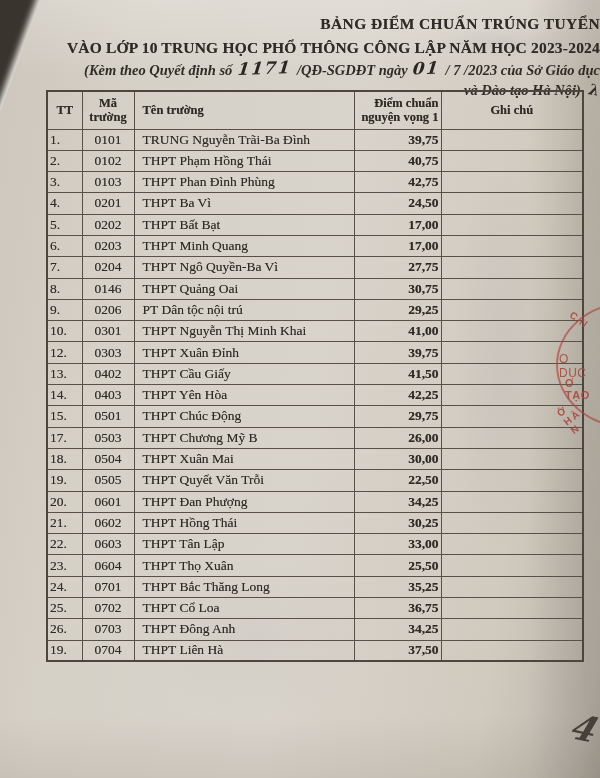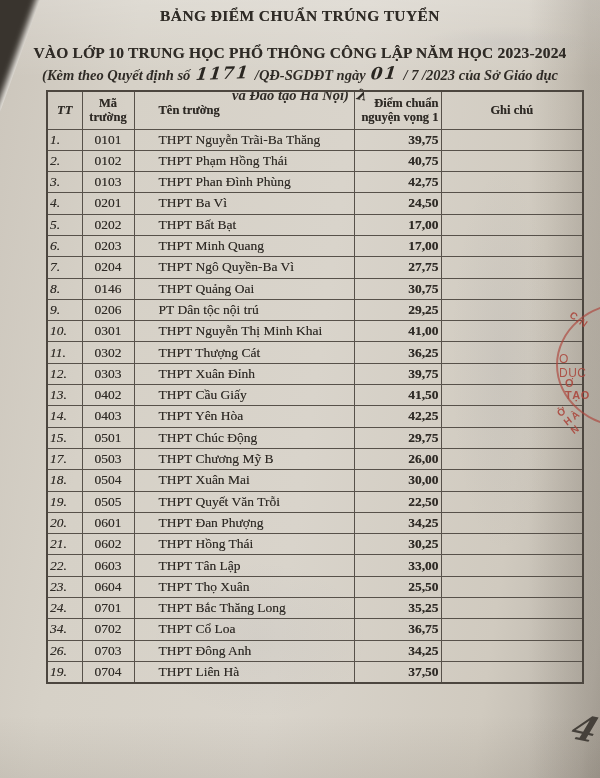--- a/index.html
+++ b/index.html
@@ -29,24 +29,24 @@
       linear-gradient(to top, rgba(85,75,62,.10) 0%, rgba(0,0,0,0) 8%);
   }
   .smudge{position:absolute;pointer-events:none;}
   .smudge.s1{left:420px;top:26px;width:170px;height:34px;
     background:radial-gradient(ellipse at center,rgba(105,110,135,.10),rgba(0,0,0,0) 70%);}
   .smudge.s2{left:452px;top:170px;width:100px;height:380px;
     background:radial-gradient(ellipse at center,rgba(100,108,132,.07),rgba(0,0,0,0) 72%);}
   .smudge.s3{left:150px;top:560px;width:220px;height:160px;
     background:radial-gradient(ellipse at center,rgba(96,104,128,.05),rgba(0,0,0,0) 70%);}
 
-  header{position:absolute;left:0;right:0;top:7px;text-align:center;z-index:3;}
+  header{position:absolute;left:0;right:0;top:15px;text-align:right;z-index:3;}
   .t1{font-size:15.5px;font-weight:bold;letter-spacing:.4px;
       text-shadow:0 0 .5px rgba(42,38,32,.55);}
-  .t2{font-size:15.5px;font-weight:bold;margin-top:19px;letter-spacing:.2px;
+  .t2{font-size:15.5px;font-weight:bold;margin-top:6px;letter-spacing:.2px;
       text-shadow:0 0 .5px rgba(42,38,32,.55);}
   .t3,.t4{font-size:14.5px;font-weight:bold;font-style:italic;margin-top:2px;}
   .hand{
     font-family:"DejaVu Serif",serif;font-size:17px;font-weight:700;font-style:italic;
     letter-spacing:1.5px;display:inline-block;transform:skewX(-8deg) rotate(-2deg);
     margin:0 2px;position:relative;top:-1px;color:#2a2722;
   }
   .hand-lambda{
     font-family:"DejaVu Serif",serif;font-style:italic;font-weight:700;font-size:15px;
     display:inline-block;transform:rotate(10deg);margin-left:5px;
@@ -58,23 +58,23 @@
     border:2px solid #4c463f;
   }
   th,td{
     border:1px solid #57514a;box-sizing:border-box;
     vertical-align:middle;overflow:hidden;white-space:nowrap;
     text-shadow:0 0 .4px rgba(46,42,37,.5);
   }
   th{font-size:12.5px;font-weight:bold;height:38px;line-height:1.15;
      text-align:center;padding:1px 2px;white-space:normal;}
   td{height:21.3px;line-height:1.05;padding:0 2px;}
-  .c-tt{width:35px;font-style:italic;}
+  .c-tt{width:35px;}
   .c-code{width:52px;text-align:center;margin-left:8px;}
-  .c-school{width:220px;text-align:left;padding-left:24px;}
+  .c-school{width:220px;text-align:left;padding-left:8px;}
   .c-score{width:87px;text-align:right;font-weight:bold;}
   .c-note{width:142px;}
 
   .stamp{position:absolute;left:556px;top:302px;z-index:4;color:#ab463c;
          font-family:"Liberation Sans","DejaVu Sans",sans-serif;opacity:.88;}
   .stamp-ring{position:absolute;left:0;top:0;width:140px;height:122px;
     border:2.5px solid rgba(173,70,60,.75);border-radius:50%;}
   .stamp-arc-top{position:absolute;left:13px;top:12px;transform:rotate(36deg);
     font-size:10px;font-weight:700;letter-spacing:1px;}
   .stamp-l1{position:absolute;left:3px;top:50px;font-size:12px;font-weight:400;letter-spacing:.5px;}
@@ -122,21 +122,21 @@
           <th class="c-code">Mã trường</th>
           <th class="c-school">Tên trường</th>
           <th class="c-score">Điểm chuẩn nguyện vọng 1</th>
           <th class="c-note">Ghi chú</th>
         </tr>
       </thead>
       <tbody>
           <tr>
             <td class="c-tt">1.</td>
             <td class="c-code">0101</td>
-            <td class="c-school">THPT Nguyễn Trãi-Ba Thăng</td>
+            <td class="c-school">TRUNG Nguyễn Trãi-Ba Đình</td>
             <td class="c-score">39,75</td>
             <td class="c-note"></td>
           </tr>
           <tr>
             <td class="c-tt">2.</td>
             <td class="c-code">0102</td>
             <td class="c-school">THPT Phạm Hồng Thái</td>
             <td class="c-score">40,75</td>
             <td class="c-note"></td>
           </tr>
@@ -190,27 +190,20 @@
             <td class="c-note"></td>
           </tr>
           <tr>
             <td class="c-tt">10.</td>
             <td class="c-code">0301</td>
             <td class="c-school">THPT Nguyễn Thị Minh Khai</td>
             <td class="c-score">41,00</td>
             <td class="c-note"></td>
           </tr>
           <tr>
-            <td class="c-tt">11.</td>
-            <td class="c-code">0302</td>
-            <td class="c-school">THPT Thượng Cát</td>
-            <td class="c-score">36,25</td>
-            <td class="c-note"></td>
-          </tr>
-          <tr>
             <td class="c-tt">12.</td>
             <td class="c-code">0303</td>
             <td class="c-school">THPT Xuân Đỉnh</td>
             <td class="c-score">39,75</td>
             <td class="c-note"></td>
           </tr>
           <tr>
             <td class="c-tt">13.</td>
             <td class="c-code">0402</td>
             <td class="c-school">THPT Cầu Giấy</td>
@@ -281,21 +274,21 @@
             <td class="c-note"></td>
           </tr>
           <tr>
             <td class="c-tt">24.</td>
             <td class="c-code">0701</td>
             <td class="c-school">THPT Bắc Thăng Long</td>
             <td class="c-score">35,25</td>
             <td class="c-note"></td>
           </tr>
           <tr>
-            <td class="c-tt">34.</td>
+            <td class="c-tt">25.</td>
             <td class="c-code">0702</td>
             <td class="c-school">THPT Cổ Loa</td>
             <td class="c-score">36,75</td>
             <td class="c-note"></td>
           </tr>
           <tr>
             <td class="c-tt">26.</td>
             <td class="c-code">0703</td>
             <td class="c-school">THPT Đông Anh</td>
             <td class="c-score">34,25</td>

